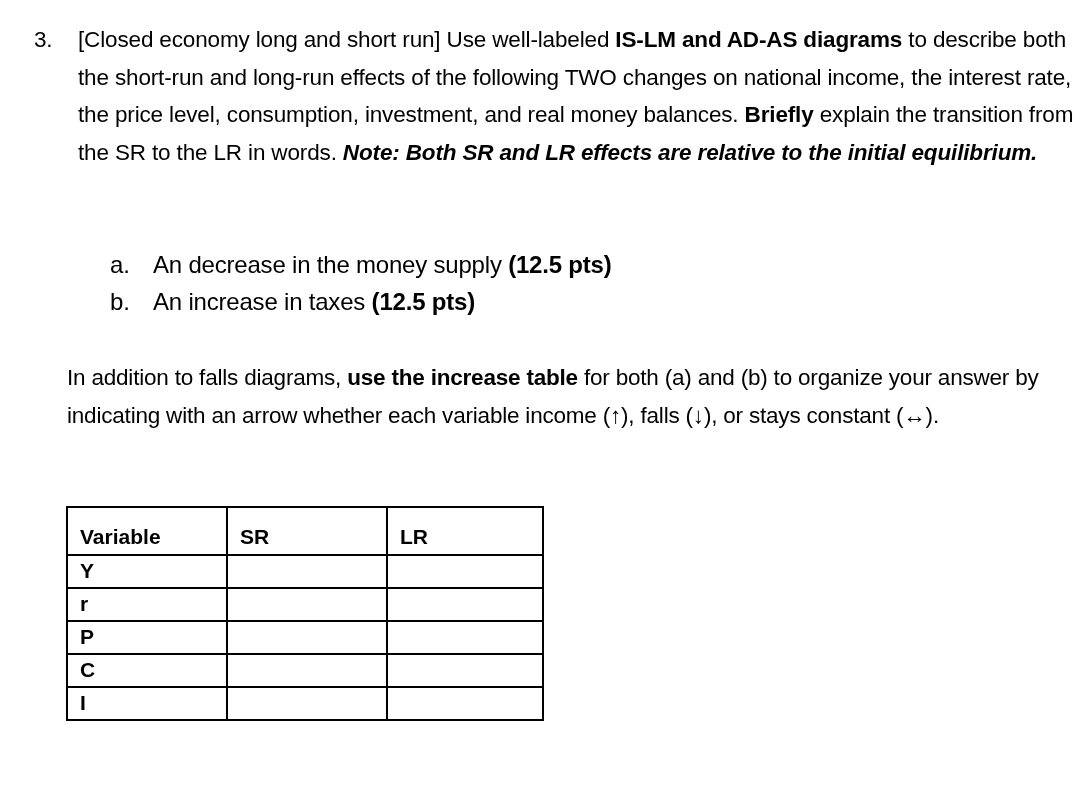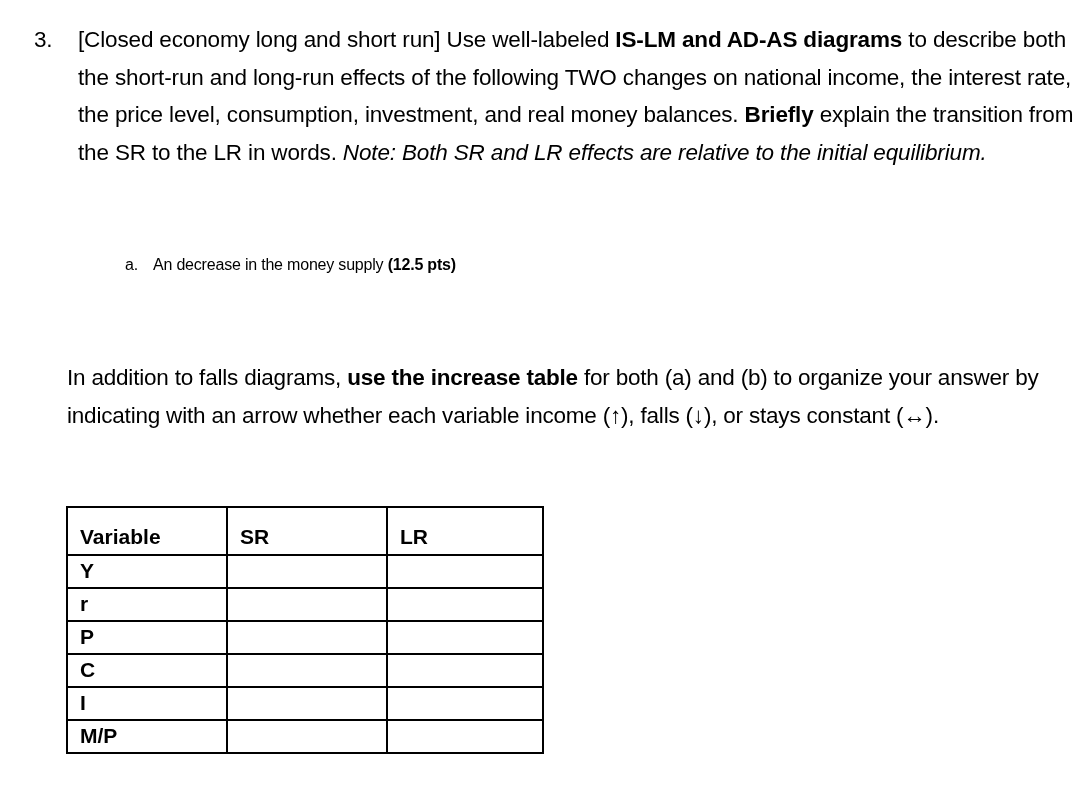--- a/index.html
+++ b/index.html
@@ -26,30 +26,29 @@
     }
     .question .num {
       position: absolute;
       left: 0;
       top: 0;
     }
     .question .body {
       margin-left: 44px;
     }
     .bold { font-weight: bold; margin-top: 24px; }
-    .bolditalic { font-weight: normal; font-style: italic; margin-top: 36px; }
+    .bolditalic { font-weight: bold; font-style: italic; margin-top: 36px; }
 
     .subitems {
       position: absolute;
       left: 110px;
       top: 246px;
-      font-size: 16px;
+      font-size: 24px;
       line-height: 37px;
       letter-spacing: -0.2px;
-      text-align: center;
     }
     .subitem {
       position: relative;
       white-space: nowrap;
     }
     .subitem .marker {
       display: inline-block;
       width: 43px;
     }
 
@@ -96,20 +95,23 @@
 
 <div class="question">
   <span class="num">3.</span>
   <div class="body"><span>[Closed economy long and short run]</span><span> Use well-labeled </span><span class="bold">IS-LM and AD-AS diagrams</span><span> to describe both the short-run and long-run effects of the following TWO changes on national income, the interest rate, the price level, consumption, investment, and real money balances. </span><span class="bold">Briefly</span><span> explain the transition from the SR to the LR in words. </span><span class="bolditalic">Note: Both SR and LR effects are relative to the initial equilibrium.</span></div>
 </div>
 
 <div class="subitems">
   <div class="subitem">
     <span class="marker">a.</span><span>An decrease in the money supply </span><span class="bold">(12.5 pts)</span>
   </div>
+  <div class="subitem">
+    <span class="marker">b.</span><span>An increase in taxes </span><span class="bold">(12.5 pts)</span>
+  </div>
 </div>
 
 <div class="instructions"><span>In addition to falls diagrams, </span><span class="bold">use the increase table</span><span> for both (a) and (b) to organize your answer by indicating with an arrow whether each variable income (↑), falls (↓), or stays constant (↔).</span></div>
 
 <table class="answer-table">
   <colgroup>
     <col class="col-var">
     <col class="col-sr">
     <col class="col-lr">
   </colgroup>
@@ -139,19 +141,14 @@
     <tr>
       <td class="var">C</td>
       <td></td>
       <td></td>
     </tr>
     <tr>
       <td class="var">I</td>
       <td></td>
       <td></td>
     </tr>
-    <tr>
-      <td class="var">M/P</td>
-      <td></td>
-      <td></td>
-    </tr>
   </tbody>
 </table>
 
 </body></html>

